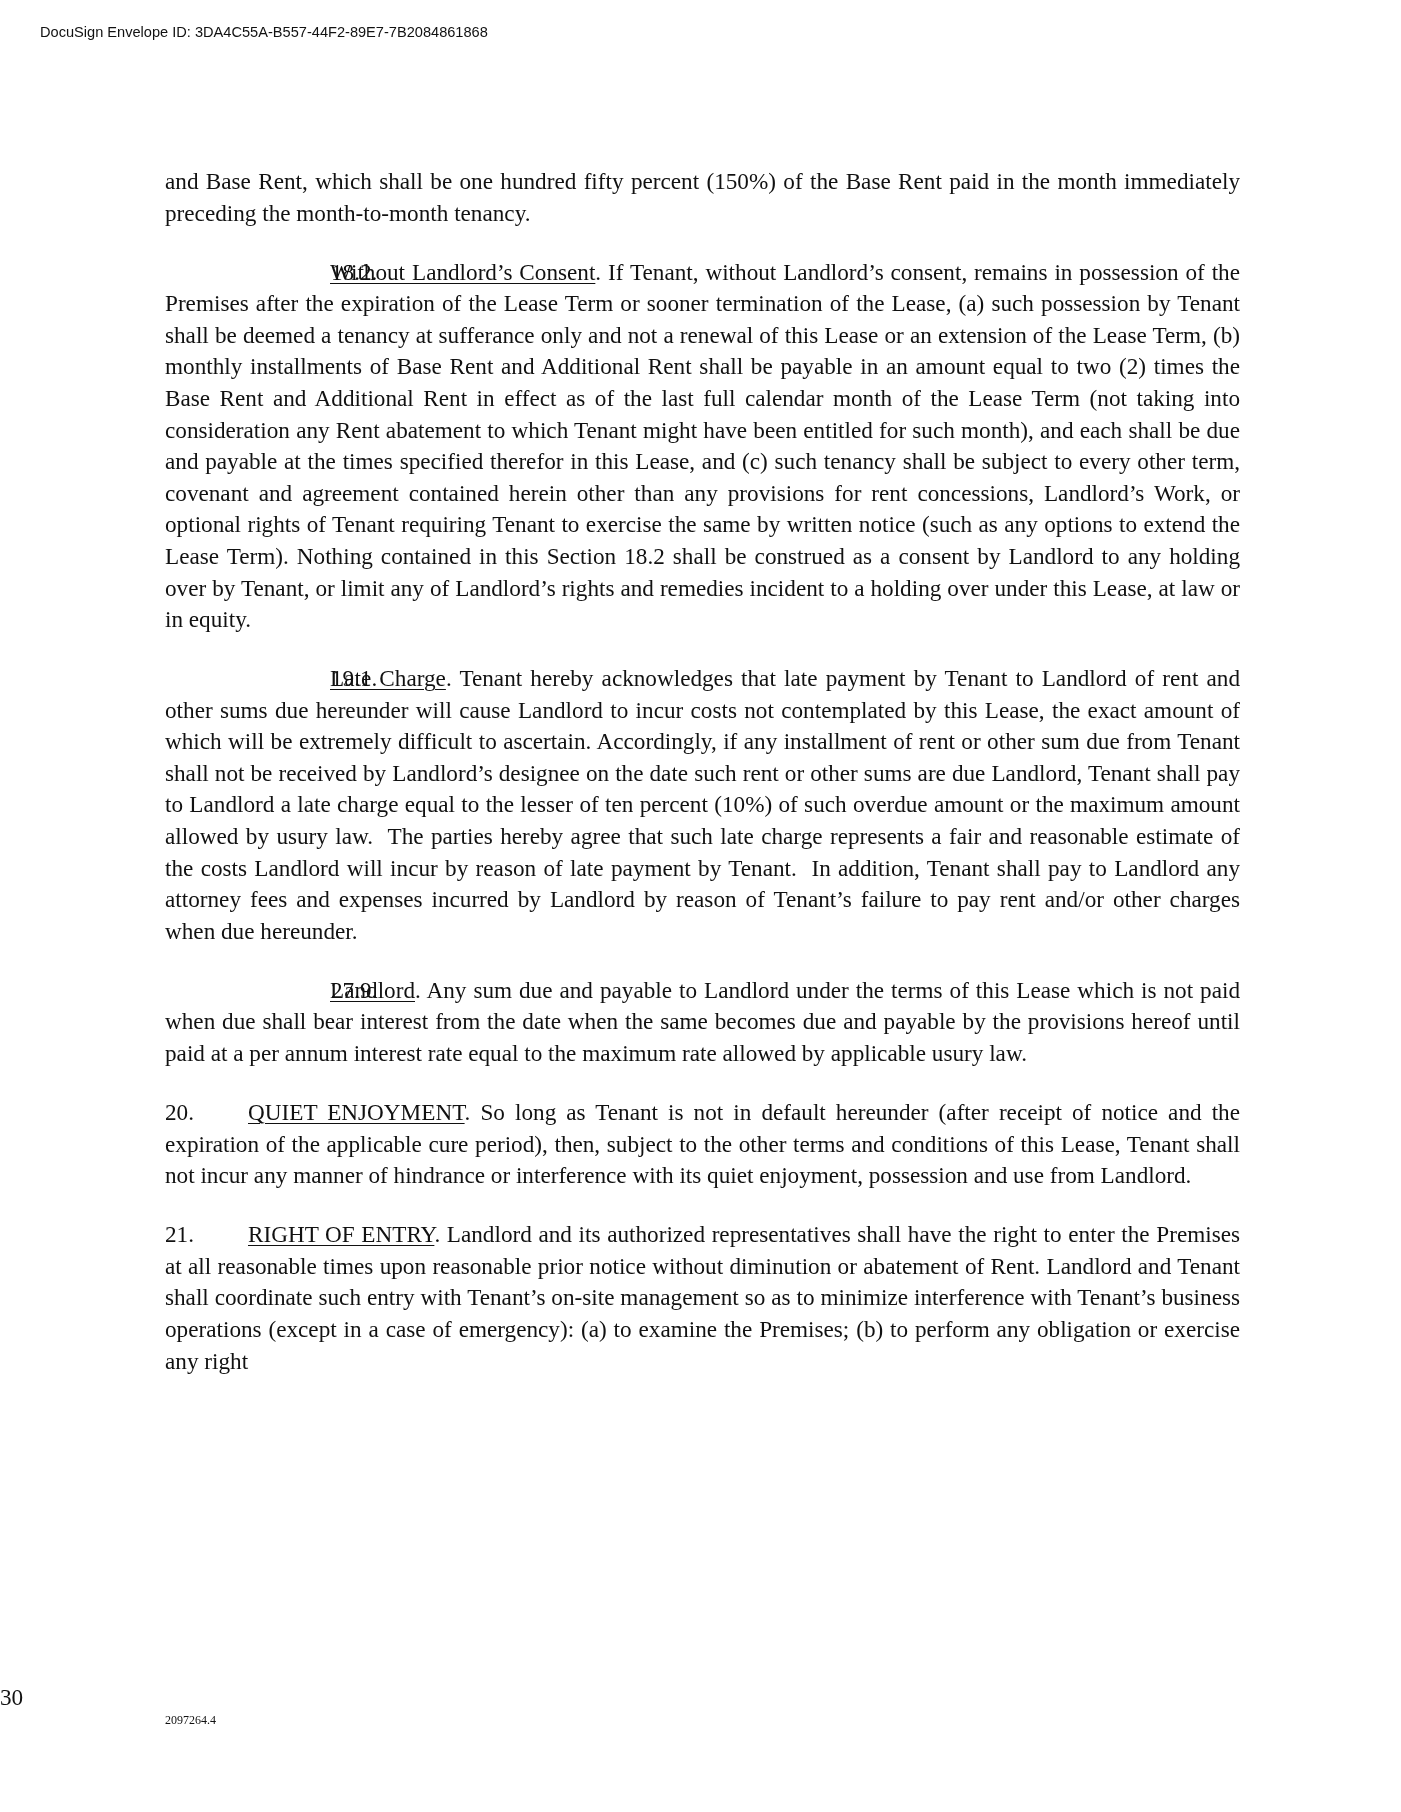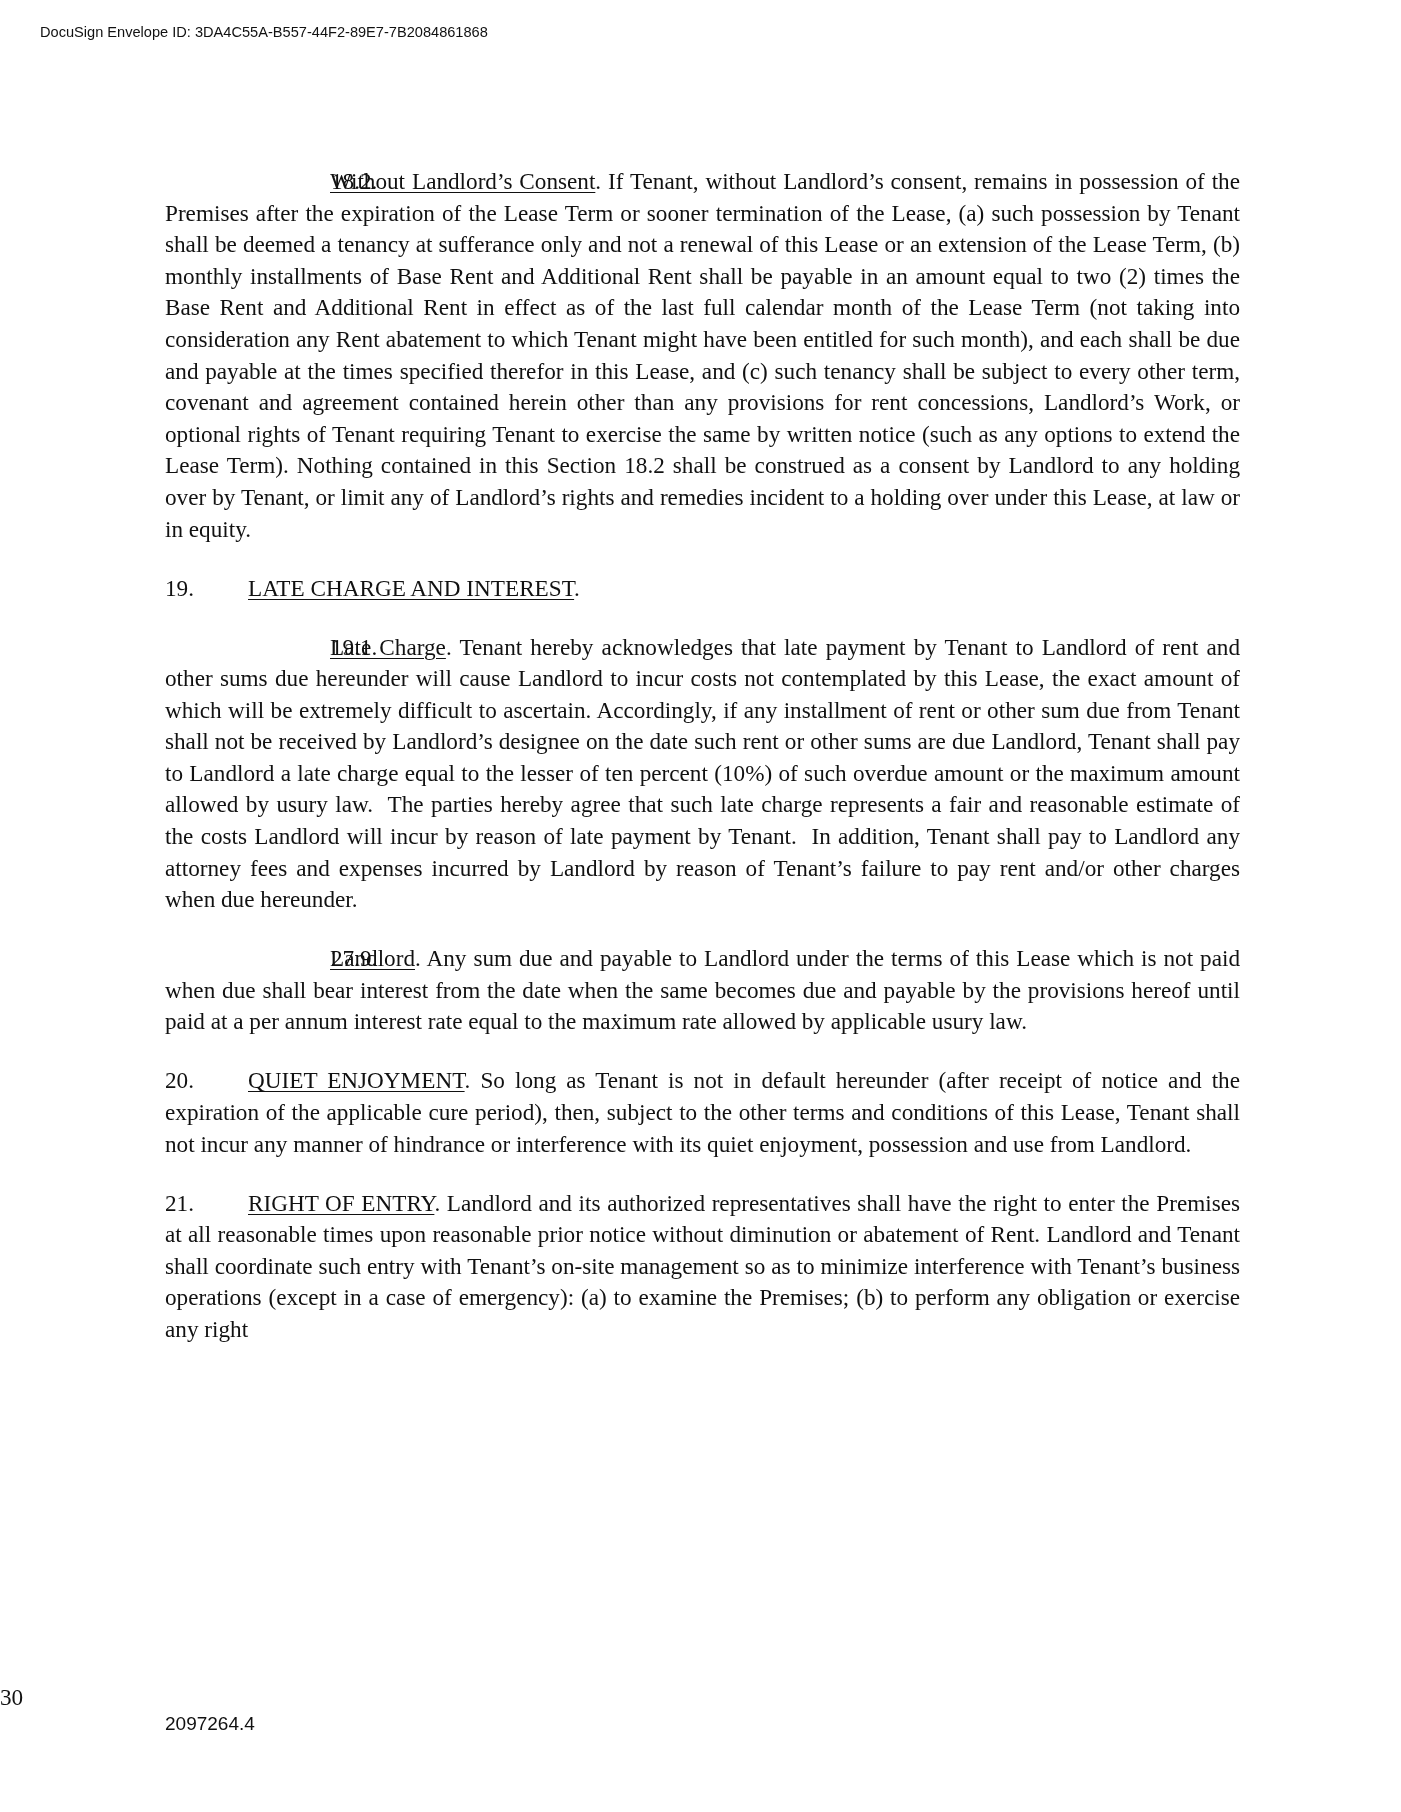--- a/index.html
+++ b/index.html
@@ -61,40 +61,40 @@
       width: 1401px;
       top: 1684px;
       font-family: "Liberation Serif", serif;
       font-size: 23.2px;
       color: #111111;
     }
     .docnum {
       position: absolute;
       left: 165px;
       top: 1713px;
-      font-family: Liberation Sans, sans-serif;
-      font-size: 19px;
+      font-family: Liberation Serif, serif;
+      font-size: 12px;
       color: #111111;
     }
   </style>
 </head>
 <body>
 
 <div class="envelope">DocuSign Envelope ID: 3DA4C55A-B557-44F2-89E7-7B2084861868</div>
 
 <div class="page">
 
+  <p class="para">
+    <span>and Base Rent, which shall be one hundred fifty percent (150%) of the Base Rent paid in the month immediately preceding the month-to-month tenancy.</span>
+  </p>
 
   <p class="para indent">
     <span class="subnum">18.2.</span><span class="u">Without Landlord’s Consent</span><span>. If Tenant, without Landlord’s consent, remains in possession of the Premises after the expiration of the Lease Term or sooner termination of the Lease, (a) such possession by Tenant shall be deemed a tenancy at sufferance only and not a renewal of this Lease or an extension of the Lease Term, (b) monthly installments of Base Rent and Additional Rent shall be payable in an amount equal to two (2) times the Base Rent and Additional Rent in effect as of the last full calendar month of the Lease Term (not taking into consideration any Rent abatement to which Tenant might have been entitled for such month), and each shall be due and payable at the times specified therefor in this Lease, and (c) such tenancy shall be subject to every other term, covenant and agreement contained herein other than any provisions for rent concessions, Landlord’s Work, or optional rights of Tenant requiring Tenant to exercise the same by written notice (such as any options to extend the Lease Term). Nothing contained in this Section 18.2 shall be construed as a consent by Landlord to any holding over by Tenant, or limit any of Landlord’s rights and remedies incident to a holding over under this Lease, at law or in equity.</span>
   </p>
 
-  <p class="para">
-    <span class="secnum">19.</span><span class="u">LATE CHARGE AND INTEREST</span><span>.</span>
-  </p>
 
   <p class="para indent">
     <span class="subnum">19.1.</span><span class="u">Late Charge</span><span>. Tenant hereby acknowledges that late payment by Tenant to Landlord of rent and other sums due hereunder will cause Landlord to incur costs not contemplated by this Lease, the exact amount of which will be extremely difficult to ascertain. Accordingly, if any installment of rent or other sum due from Tenant shall not be received by Landlord’s designee on the date such rent or other sums are due Landlord, Tenant shall pay to Landlord a late charge equal to the lesser of ten percent (10%) of such overdue amount or the maximum amount allowed by usury law.&nbsp; The parties hereby agree that such late charge represents a fair and reasonable estimate of the costs Landlord will incur by reason of late payment by Tenant.&nbsp; In addition, Tenant shall pay to Landlord any attorney fees and expenses incurred by Landlord by reason of Tenant’s failure to pay rent and/or other charges when due hereunder.</span>
   </p>
 
   <p class="para indent">
     <span class="subnum">27.9.</span><span class="u">Landlord</span><span>. Any sum due and payable to Landlord under the terms of this Lease which is not paid when due shall bear interest from the date when the same becomes due and payable by the provisions hereof until paid at a per annum interest rate equal to the maximum rate allowed by applicable usury law.</span>
   </p>
 
   <p class="para">

